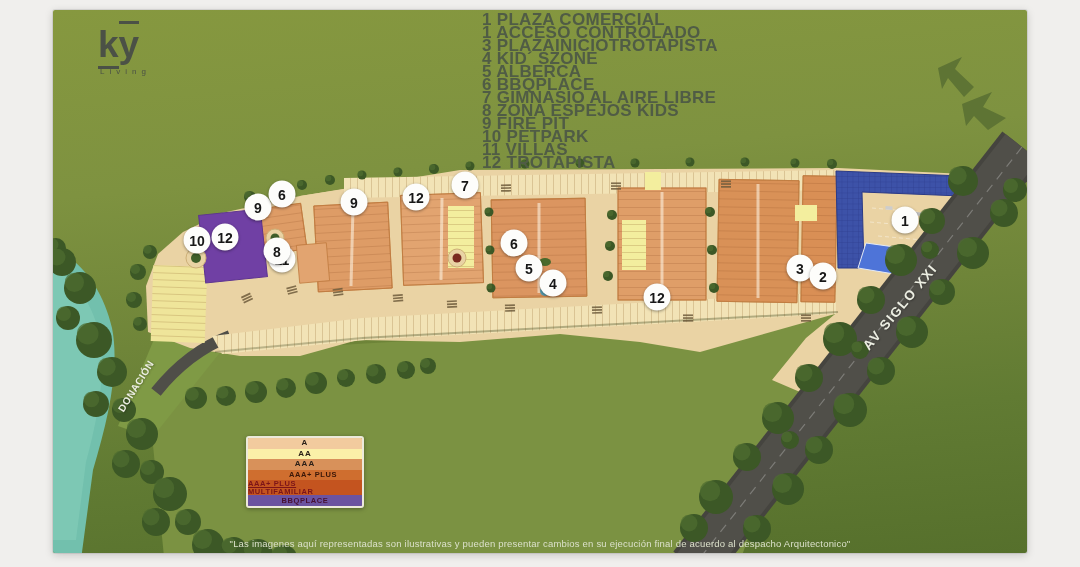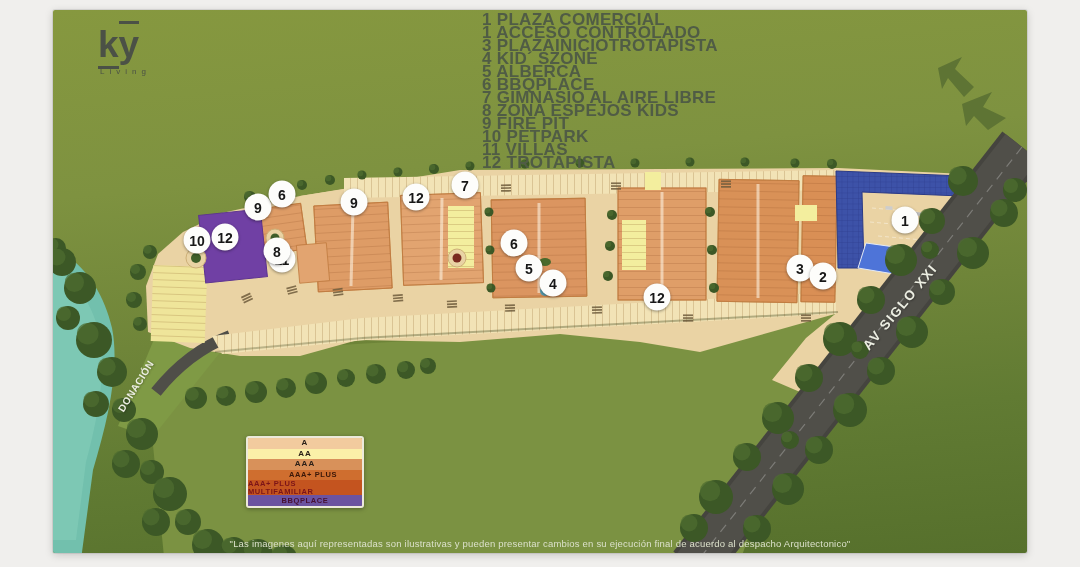--- a/index.html
+++ b/index.html
@@ -356,21 +356,21 @@
         <div class="marker" style="left: 823px; top: 276px;">2</div>
         <div class="marker" style="left: 905px; top: 220px;">1</div>
       </div>
 
     <div class="legendbox">
       <div style="display:flex;flex-direction:column;flex:1;">
           <div class="legend-row" style="background: rgb(242, 203, 158); color: rgb(43, 32, 24);">A</div>
           <div class="legend-row" style="background: rgb(251, 240, 168); color: rgb(43, 32, 24);">AA</div>
           <div class="legend-row" style="background: rgb(216, 145, 90); color: rgb(43, 32, 24);">AAA</div>
           <div class="legend-row" style="background: rgb(207, 110, 47); color: rgb(58, 23, 8); padding-left: 16px;">AAA+ PLUS</div>
-          <div class="legend-row" style="background: rgb(196, 84, 31); color: rgb(124, 20, 24);">AAA+ PLUS MULTIFAMILIAR</div>
+          <div class="legend-row" style="background: rgb(196, 84, 31); color: rgb(124, 20, 24); text-decoration: underline;">AAA+ PLUS MULTIFAMILIAR</div>
           <div class="legend-row" style="background: rgb(107, 83, 160); color: rgb(71, 16, 51);">BBQPLACE</div>
         </div>
     </div>
 
     <div class="disclaimer">"Las imagenes aquí representadas son ilustrativas y pueden presentar cambios en su ejecución final de acuerdo al despacho Arquitectonico"</div>
   </div>
 
 </div>
 
 </body></html>

